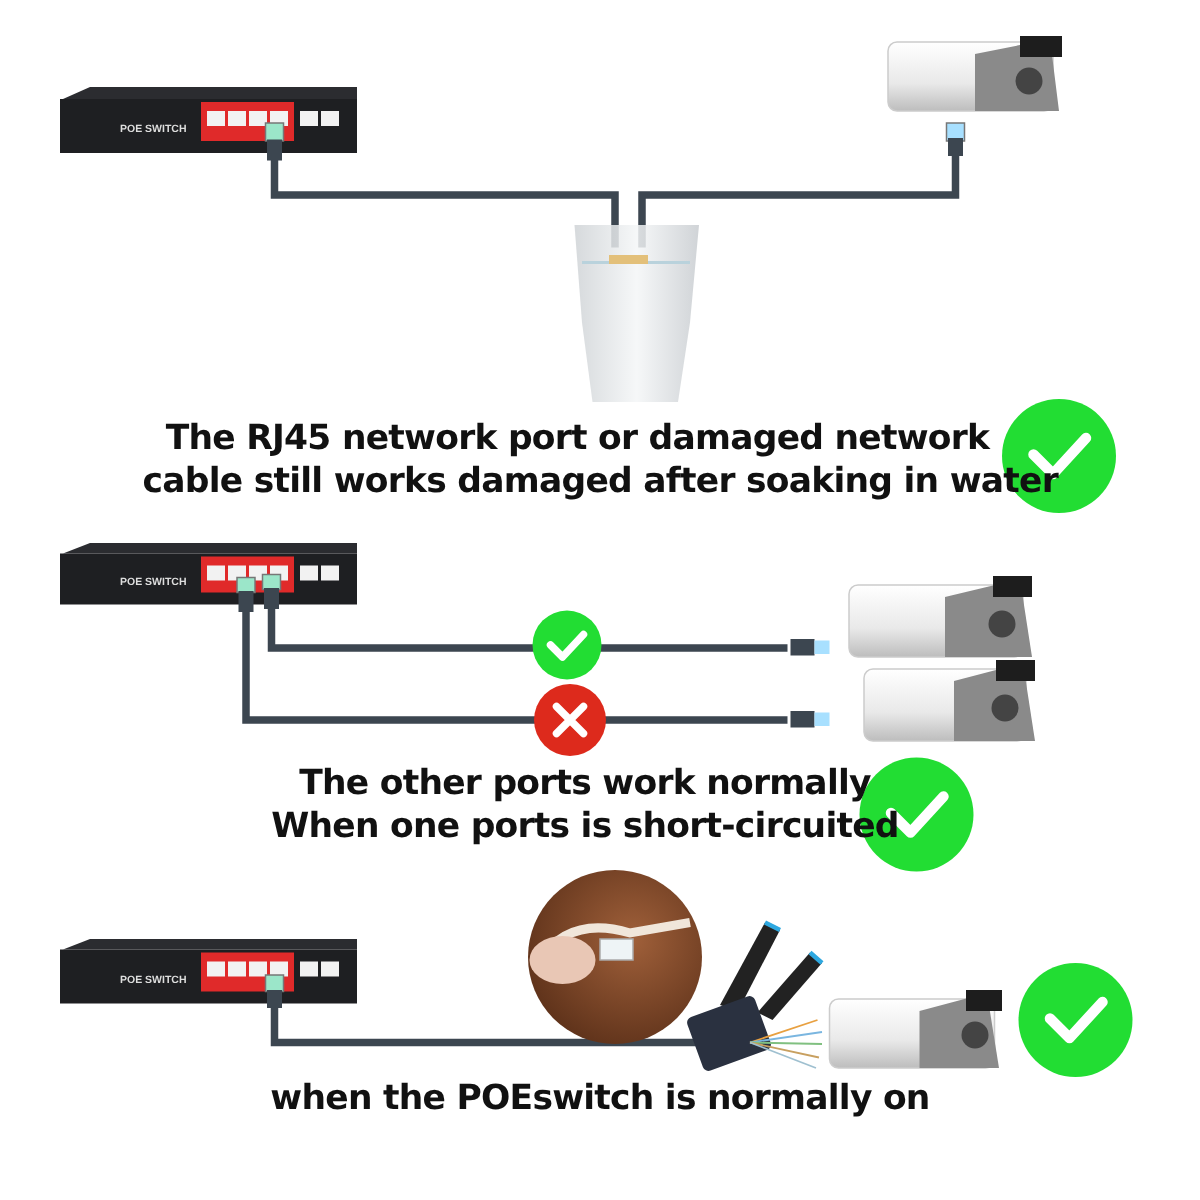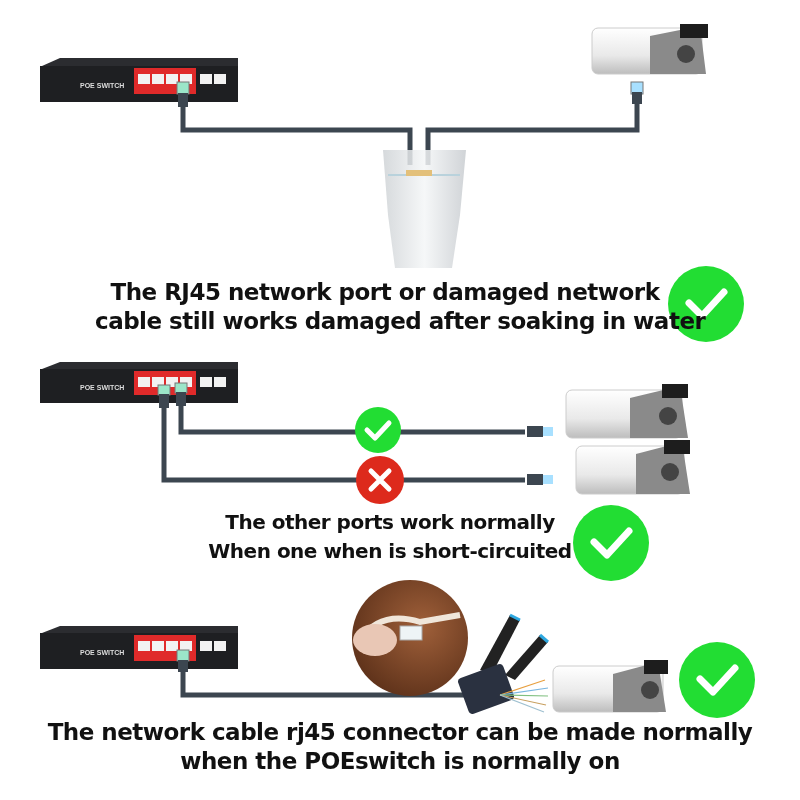--- a/index.html
+++ b/index.html
@@ -176,21 +176,20 @@
       <path d="M700 679 L713 692 L735 668" fill="none" stroke="#fff" stroke-width="7" stroke-linecap="round" stroke-linejoin="round"></path>
     </g>
   </g>
 </svg>
 
 <div class="caption" style="left:95px; top:278px; width:580px; font-size:23px; line-height:29px;">
   <div>The RJ45 network port or damaged network</div>
   <div>cable still works damaged after soaking in water</div>
 </div>
 
-<div class="caption" style="left:150px; top:508px; width:480px; font-size:20px; line-height:29px;">
+<div class="caption" style="left:150px; top:508px; width:480px; font-size:23px; line-height:29px;">
   <div>The other ports work normally</div>
-  <div>When one when is short-circuited</div>
+  <div>When one ports is short-circuited</div>
 </div>
 
 <div class="caption" style="left:40px; top:718px; width:720px; font-size:23px; line-height:29px;">
-  <div>The network cable rj45 connector can be made normally</div>
   <div>when the POEswitch is normally on</div>
 </div>
 
 </body></html>

